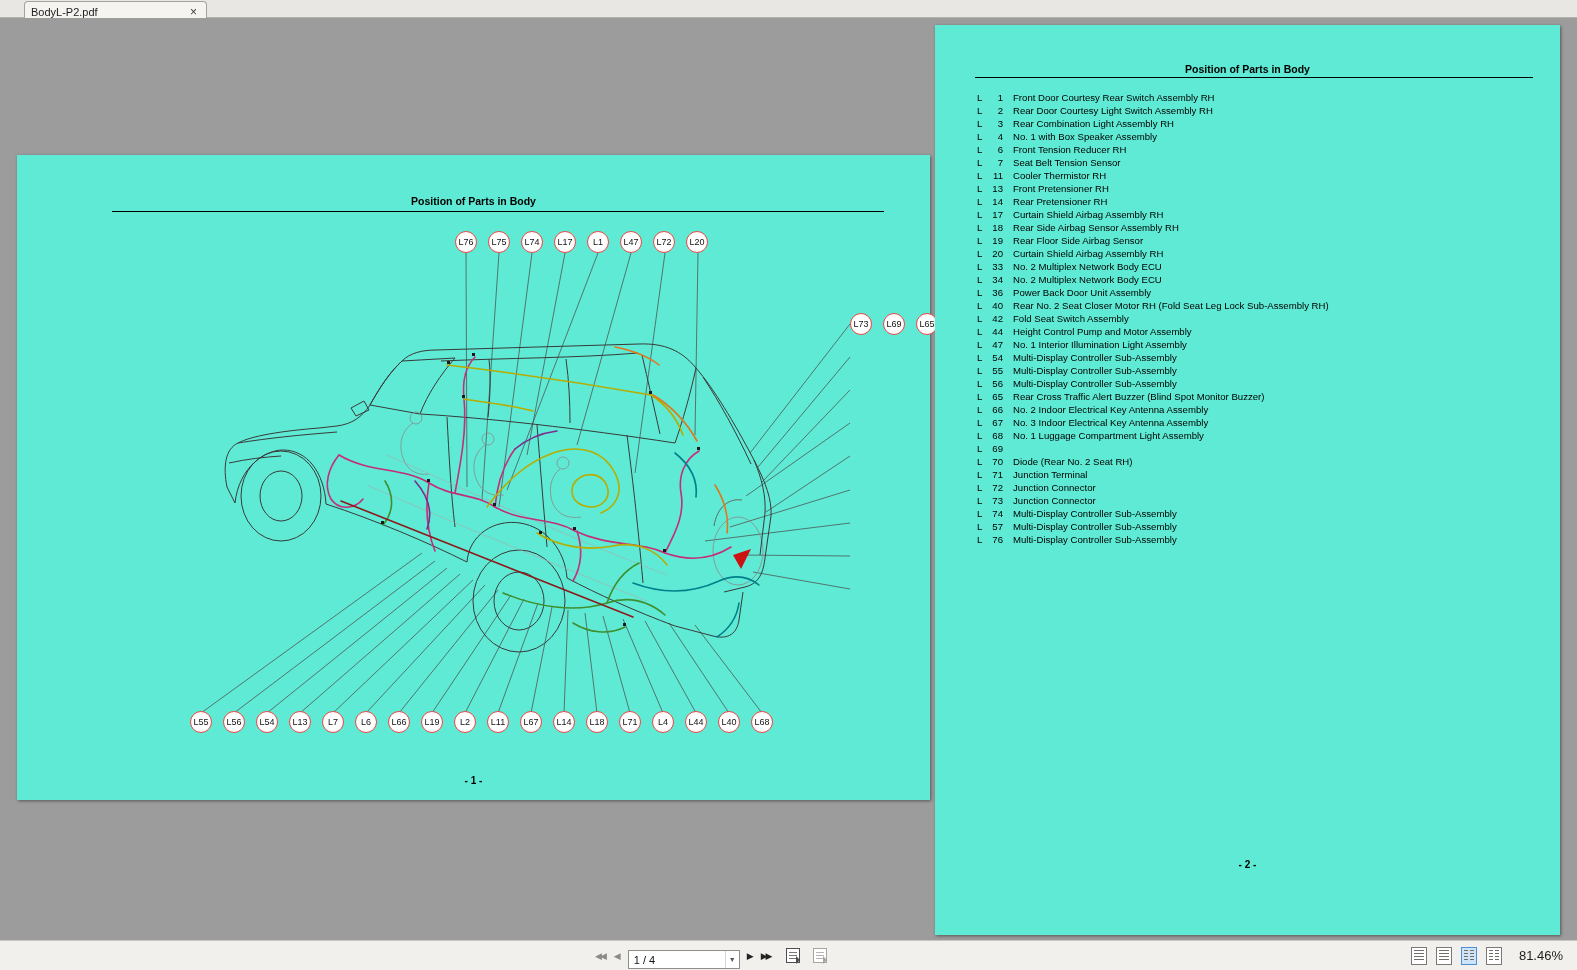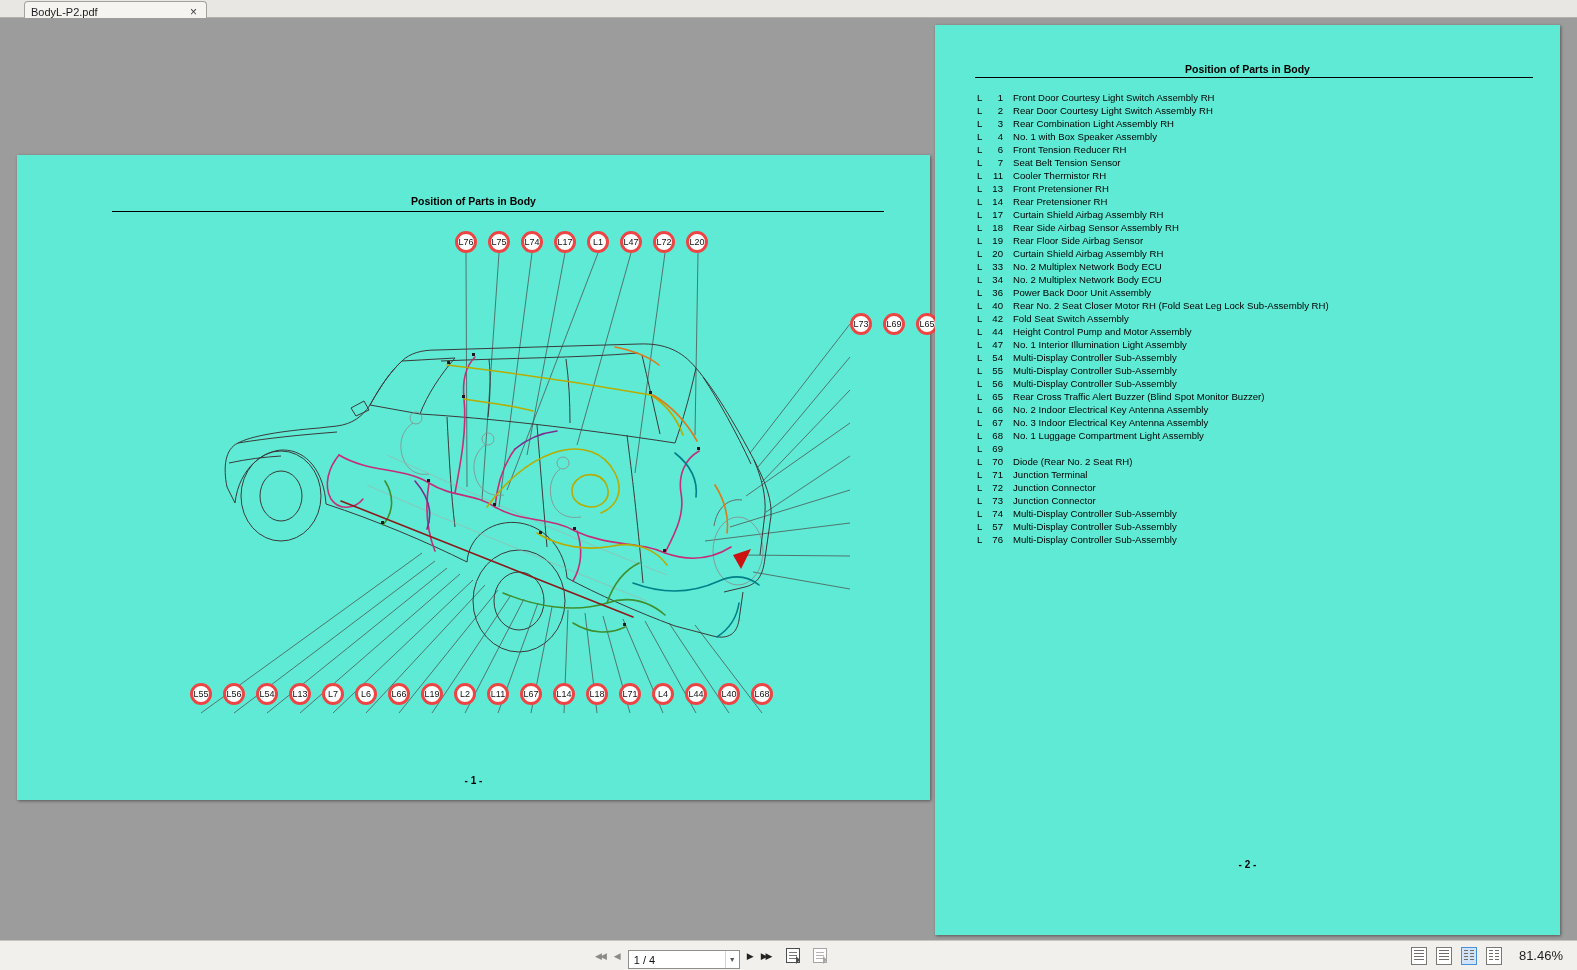--- a/index.html
+++ b/index.html
@@ -27,22 +27,22 @@
   .pagenum { position:absolute; width:100%; text-align:center; font-weight:bold; font-size:10px; color:#000; }
   .p1-num { top:620px; }
   .p2-num { top:834px; }
 
   
   .diagram { position:absolute; left:0; top:0; width:913px; height:645px; }
   .callout-row, .callout-col { position:absolute; display:flex; gap:11px; }
   .callout-col { flex-direction:row; }
   .callouts-top { left:438px; top:76px; }
   .callouts-right { left:833px; top:158px; }
-  .callouts-bottom { left:173px; top:528px; }
-  .callout { width:22px; height:22px; border:3px solid #ef4444; border-radius:50%; background:#fff; display:flex; align-items:center; justify-content:center; font-size:9px; color:#111; flex:0 0 auto; }
+  .callouts-bottom { left:173px; top:556px; }
+  .callout { width:22px; height:22px; border:1px solid #ef4444; border-radius:50%; background:#fff; display:flex; align-items:center; justify-content:center; font-size:9px; color:#111; flex:0 0 auto; }
 
   
   .parts-list { position:absolute; left:42px; top:66px; right:10px; }
   .part-row { display:flex; line-height:13px; font-size:9.6px; color:#000; white-space:nowrap; }
   .col-l { width:9px; }
   .col-n { width:17px; text-align:right; }
   .col-d { padding-left:10px; }
 
   
   .toolbar { position:absolute; bottom:0; left:0; right:0; height:30px; background:#f1f0ec; border-top:1px solid #c6c5c0; z-index:5; }
@@ -340,21 +340,21 @@
       <div class="pagenum p1-num">- 1 -</div>
     </div>
 
     <div class="page page2">
       <div class="doc-title p2-title">Position of Parts in Body</div>
       <div class="p2-rule"></div>
       <div class="parts-list">
         <div class="part-row">
             <span class="col-l">L</span>
             <span class="col-n">1</span>
-            <span class="col-d">Front Door Courtesy Light Switch Assembly RH</span>
+            <span class="col-d">Front Door Courtesy Rear Switch Assembly RH</span>
           </div>
           <div class="part-row">
             <span class="col-l">L</span>
             <span class="col-n">2</span>
             <span class="col-d">Rear Door Courtesy Light Switch Assembly RH</span>
           </div>
           <div class="part-row">
             <span class="col-l">L</span>
             <span class="col-n">3</span>
             <span class="col-d">Rear Combination Light Assembly RH</span>

